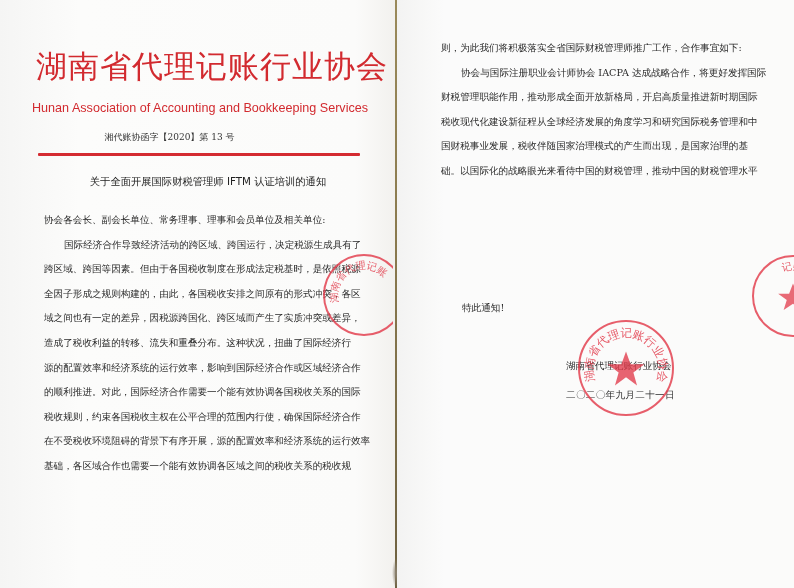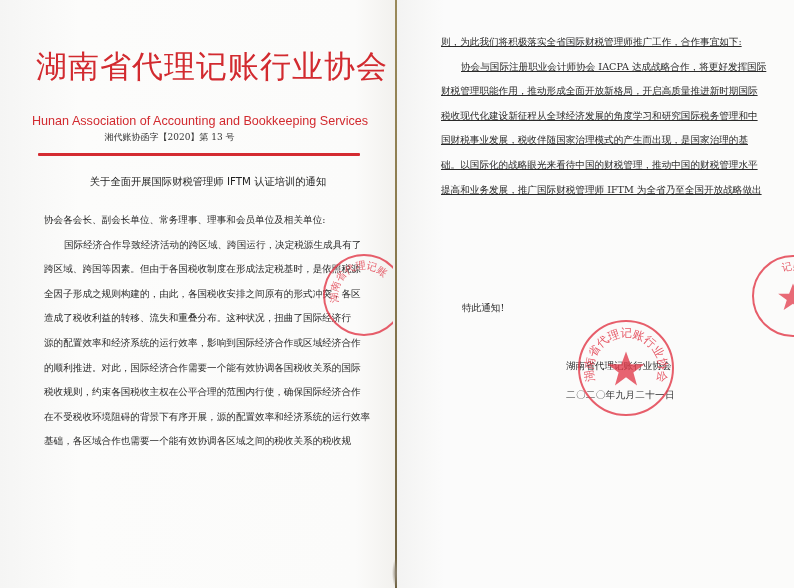--- a/index.html
+++ b/index.html
@@ -26,41 +26,40 @@
   .org-title {
     position: absolute; left: 36px; top: 44px; width: 330px;
     font-family: "DejaVu Serif", "Liberation Serif", serif;
     font-size: 31px; line-height: 44px; color: #d22a2f; letter-spacing: 1px;
     white-space: nowrap; text-align: center; font-weight: normal;
   }
   .org-en {
     position: absolute; left: 30px; top: 101px; width: 340px; text-align: center;
     font-family: "Liberation Sans", sans-serif; font-size: 12.6px; color: #d22a2f;
     white-space: nowrap;
-    margin-top: 13px;
   }
   .doc-number {
     position: absolute; left: 0; top: 131px; width: 339px; text-align: center;
     font-size: 9px; color: #333; white-space: nowrap;
   }
   .red-rule {
     position: absolute; left: 38px; top: 153px; width: 322px; height: 3px;
     background: #d42b31; border-radius: 1px;
   }
   .notice-title {
     position: absolute; left: 0; top: 175px; width: 416px; text-align: center;
     font-family: "DejaVu Sans", "Liberation Sans", sans-serif;
     font-size: 10.3px; color: #222; white-space: nowrap;
   }
   .body-text {
     position: absolute; font-size: 9.6px; color: #2a2a2a;
     line-height: 24.6px; white-space: nowrap;
   }
   .left-body { left: 44px; top: 208px; }
-  .right-body { left: 441px; top: 30px; text-decoration: underline; }
+  .right-body { left: 441px; top: 36px; }
   .line { height: 24.6px; }
   .indent { padding-left: 20px; }
 
   .closing { position: absolute; left: 462px; top: 302px; font-size: 9.6px; color:#2a2a2a; }
   .signer { position: absolute; left: 566px; top: 360px; font-size: 9.6px; color:#2a2a2a; white-space:nowrap; }
   .date { position: absolute; left: 566px; top: 389px; font-size: 9.6px; color:#2a2a2a; white-space:nowrap; letter-spacing:0.3px; }
 
   .seal { position: absolute; border-radius: 50%; border: 2.2px solid rgba(226,58,74,0.82); box-sizing: border-box; }
   .seal-main { left: 578px; top: 320px; width: 96px; height: 96px; }
   .seal-left { left: 323px; top: 254px; width: 82px; height: 82px; clip-path: inset(0 12px 0 0); }
@@ -75,20 +74,21 @@
   <div class="org-en">Hunan Association of Accounting and Bookkeeping Services</div>
   <div class="doc-number">湘代账协函字【2020】第 13 号</div>
   <div class="red-rule"></div>
   <div class="notice-title">关于全面开展国际财税管理师 IFTM 认证培训的通知</div>
 
   <div class="body-text left-body">
     <div class="line">协会各会长、副会长单位、常务理事、理事和会员单位及相关单位:</div>
     <div class="line indent">国际经济合作导致经济活动的跨区域、跨国运行，决定税源生成具有了</div>
     <div class="line">跨区域、跨国等因素。但由于各国税收制度在形成法定税基时，是依照税源</div>
     <div class="line">全因子形成之规则构建的，由此，各国税收安排之间原有的形式冲突，各区</div>
+    <div class="line">域之间也有一定的差异，因税源跨国化、跨区域而产生了实质冲突或差异，</div>
     <div class="line">造成了税收利益的转移、流失和重叠分布。这种状况，扭曲了国际经济行</div>
     <div class="line">源的配置效率和经济系统的运行效率，影响到国际经济合作或区域经济合作</div>
     <div class="line">的顺利推进。对此，国际经济合作需要一个能有效协调各国税收关系的国际</div>
     <div class="line">税收规则，约束各国税收主权在公平合理的范围内行使，确保国际经济合作</div>
     <div class="line">在不受税收环境阻碍的背景下有序开展，源的配置效率和经济系统的运行效率</div>
     <div class="line">基础，各区域合作也需要一个能有效协调各区域之间的税收关系的税收规</div>
   </div>
 
   <div class="seal seal-left">
     <svg viewBox="0 0 100 100">
@@ -105,21 +105,20 @@
 
 <div class="page page-right"></div>
 
 <div class="body-text right-body">
   <div class="line">则，为此我们将积极落实全省国际财税管理师推广工作，合作事宜如下:</div>
   <div class="line indent">协会与国际注册职业会计师协会 IACPA 达成战略合作，将更好发挥国际</div>
   <div class="line">财税管理职能作用，推动形成全面开放新格局，开启高质量推进新时期国际</div>
   <div class="line">税收现代化建设新征程从全球经济发展的角度学习和研究国际税务管理和中</div>
   <div class="line">国财税事业发展，税收伴随国家治理模式的产生而出现，是国家治理的基</div>
   <div class="line">础。以国际化的战略眼光来看待中国的财税管理，推动中国的财税管理水平</div>
-  <div class="line">提高和业务发展，推广国际财税管理师 IFTM 为全省乃至全国开放战略做出</div>
 </div>
 
 <div class="closing">特此通知!</div>
 <div class="signer">湖南省代理记账行业协会</div>
 <div class="date">二〇二〇年九月二十一日</div>
 
 <div class="seal seal-main">
   <svg viewBox="0 0 100 100">
     <defs>
         <path id="arcM" d="M16,64 A36,36 0 1,1 84,64"></path>

